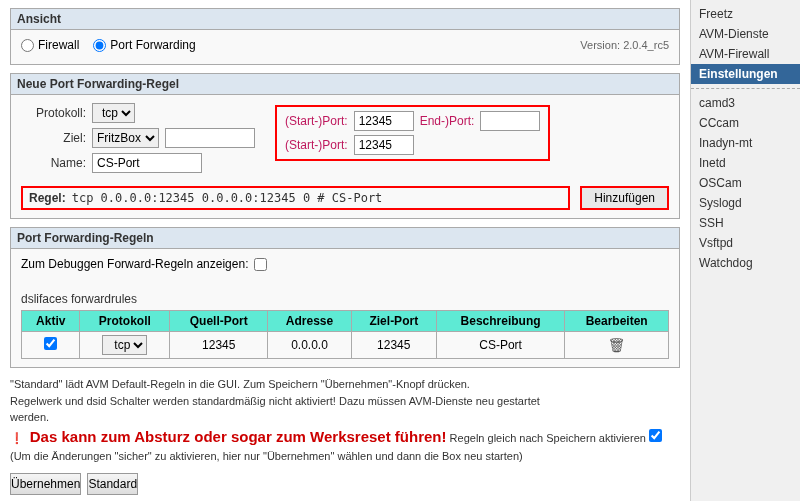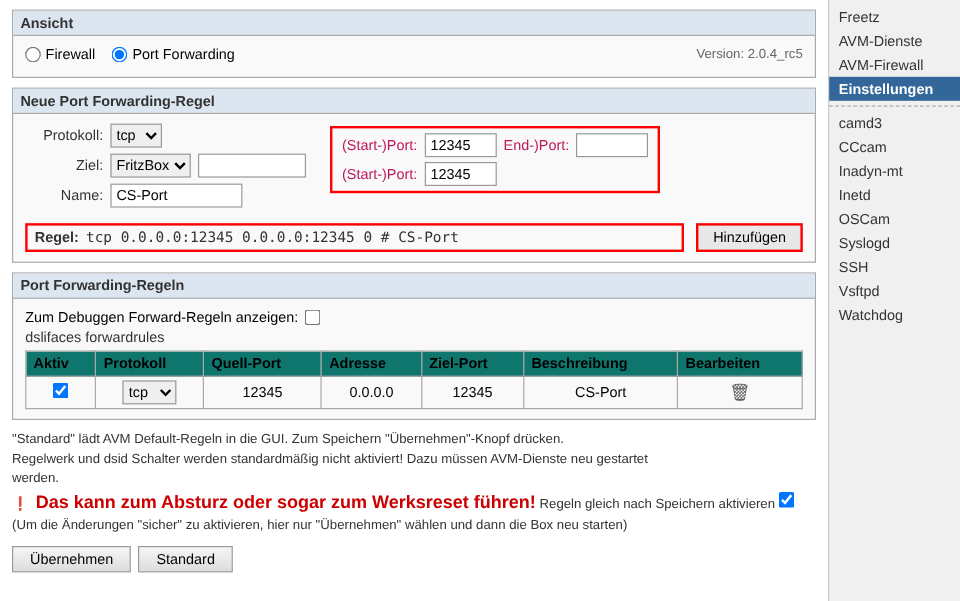--- a/index.html
+++ b/index.html
@@ -24,38 +24,38 @@
     .form-row { display: flex; align-items: center; margin-bottom: 5px; gap: 6px; }
     .form-label { width: 65px; text-align: right; font-size: 12px; color: #333; }
     .form-input { border: 1px solid #999; padding: 1px 4px; font-size: 12px; height: 20px; }
     .port-label { font-size: 12px; color: #be185d; }
     
     .regel-row { display: flex; align-items: center; gap: 10px; margin-top: 6px; }
     .regel-text-label { font-size: 12px; font-weight: bold; color: #333; white-space: nowrap; }
     .regel-value { font-size: 12px; color: #333; font-family: monospace; }
     
     .hinzufuegen-btn { border: 2px solid red; background: #e8e8e8; padding: 3px 12px; font-size: 12px; cursor: pointer; }
-    .debug-row { display: flex; align-items: flex-end; gap: 6px; margin-bottom: 3px; font-size: 12px; }
+    .debug-row { display: flex; align-items: flex-end; gap: 6px; margin-bottom: 21px; font-size: 12px; }
     .dslif-label { font-size: 12px; margin-bottom: 4px; color: #333; }
     
     table { border-collapse: collapse; width: 100%; font-size: 12px; }
-    table th { background: #0f766e; border: 1px solid #aaa; padding: 3px 6px; text-align: left; font-weight: bold; }
+    table th { background: #5eead4; border: 1px solid #aaa; padding: 3px 6px; text-align: center; font-weight: bold; }
     table td { border: 1px solid #aaa; padding: 3px 6px; text-align: center; }
     table tr:nth-child(even) { background: #f0f5ff; }
     
     .warning-text { font-size: 11px; color: #333; margin-top: 8px; line-height: 1.5; }
     .warning-bold { font-weight: bold; color: #cc0000; font-size: 15px; margin-top: 19px; }
     .warning-icon { color: red; font-weight: bold; margin-right: 3px; }
     
     .bottom-buttons { display: flex; gap: 6px; margin-top: 8px; }
-    .bottom-btn { border: 1px solid #999; background: linear-gradient(to bottom, #f5f5f5, #ddd); padding: 3px 14px; font-size: 12px; cursor: pointer; }
+    .bottom-btn { border: 1px solid #999; background: linear-gradient(to bottom, #f5f5f5, #ddd); padding: 3px 0; font-size: 12px; cursor: pointer; }
     
     .delete-icon { color: #555; font-size: 14px; cursor: pointer; }
     
-    .tcp-select { height: 20px; font-size: 12px; border: 1px solid #999; }
+    .tcp-select { height: 20px; font-size: 12px; border: 1px solid #999; text-align: right; }
     .target-select { height: 20px; font-size: 12px; border: 1px solid #999; }
   </style>
 </head>
 <body>
 
 <div class="main-content">
 
   <div class="section">
     <div class="section-title">Ansicht</div>
     <div class="section-body">

